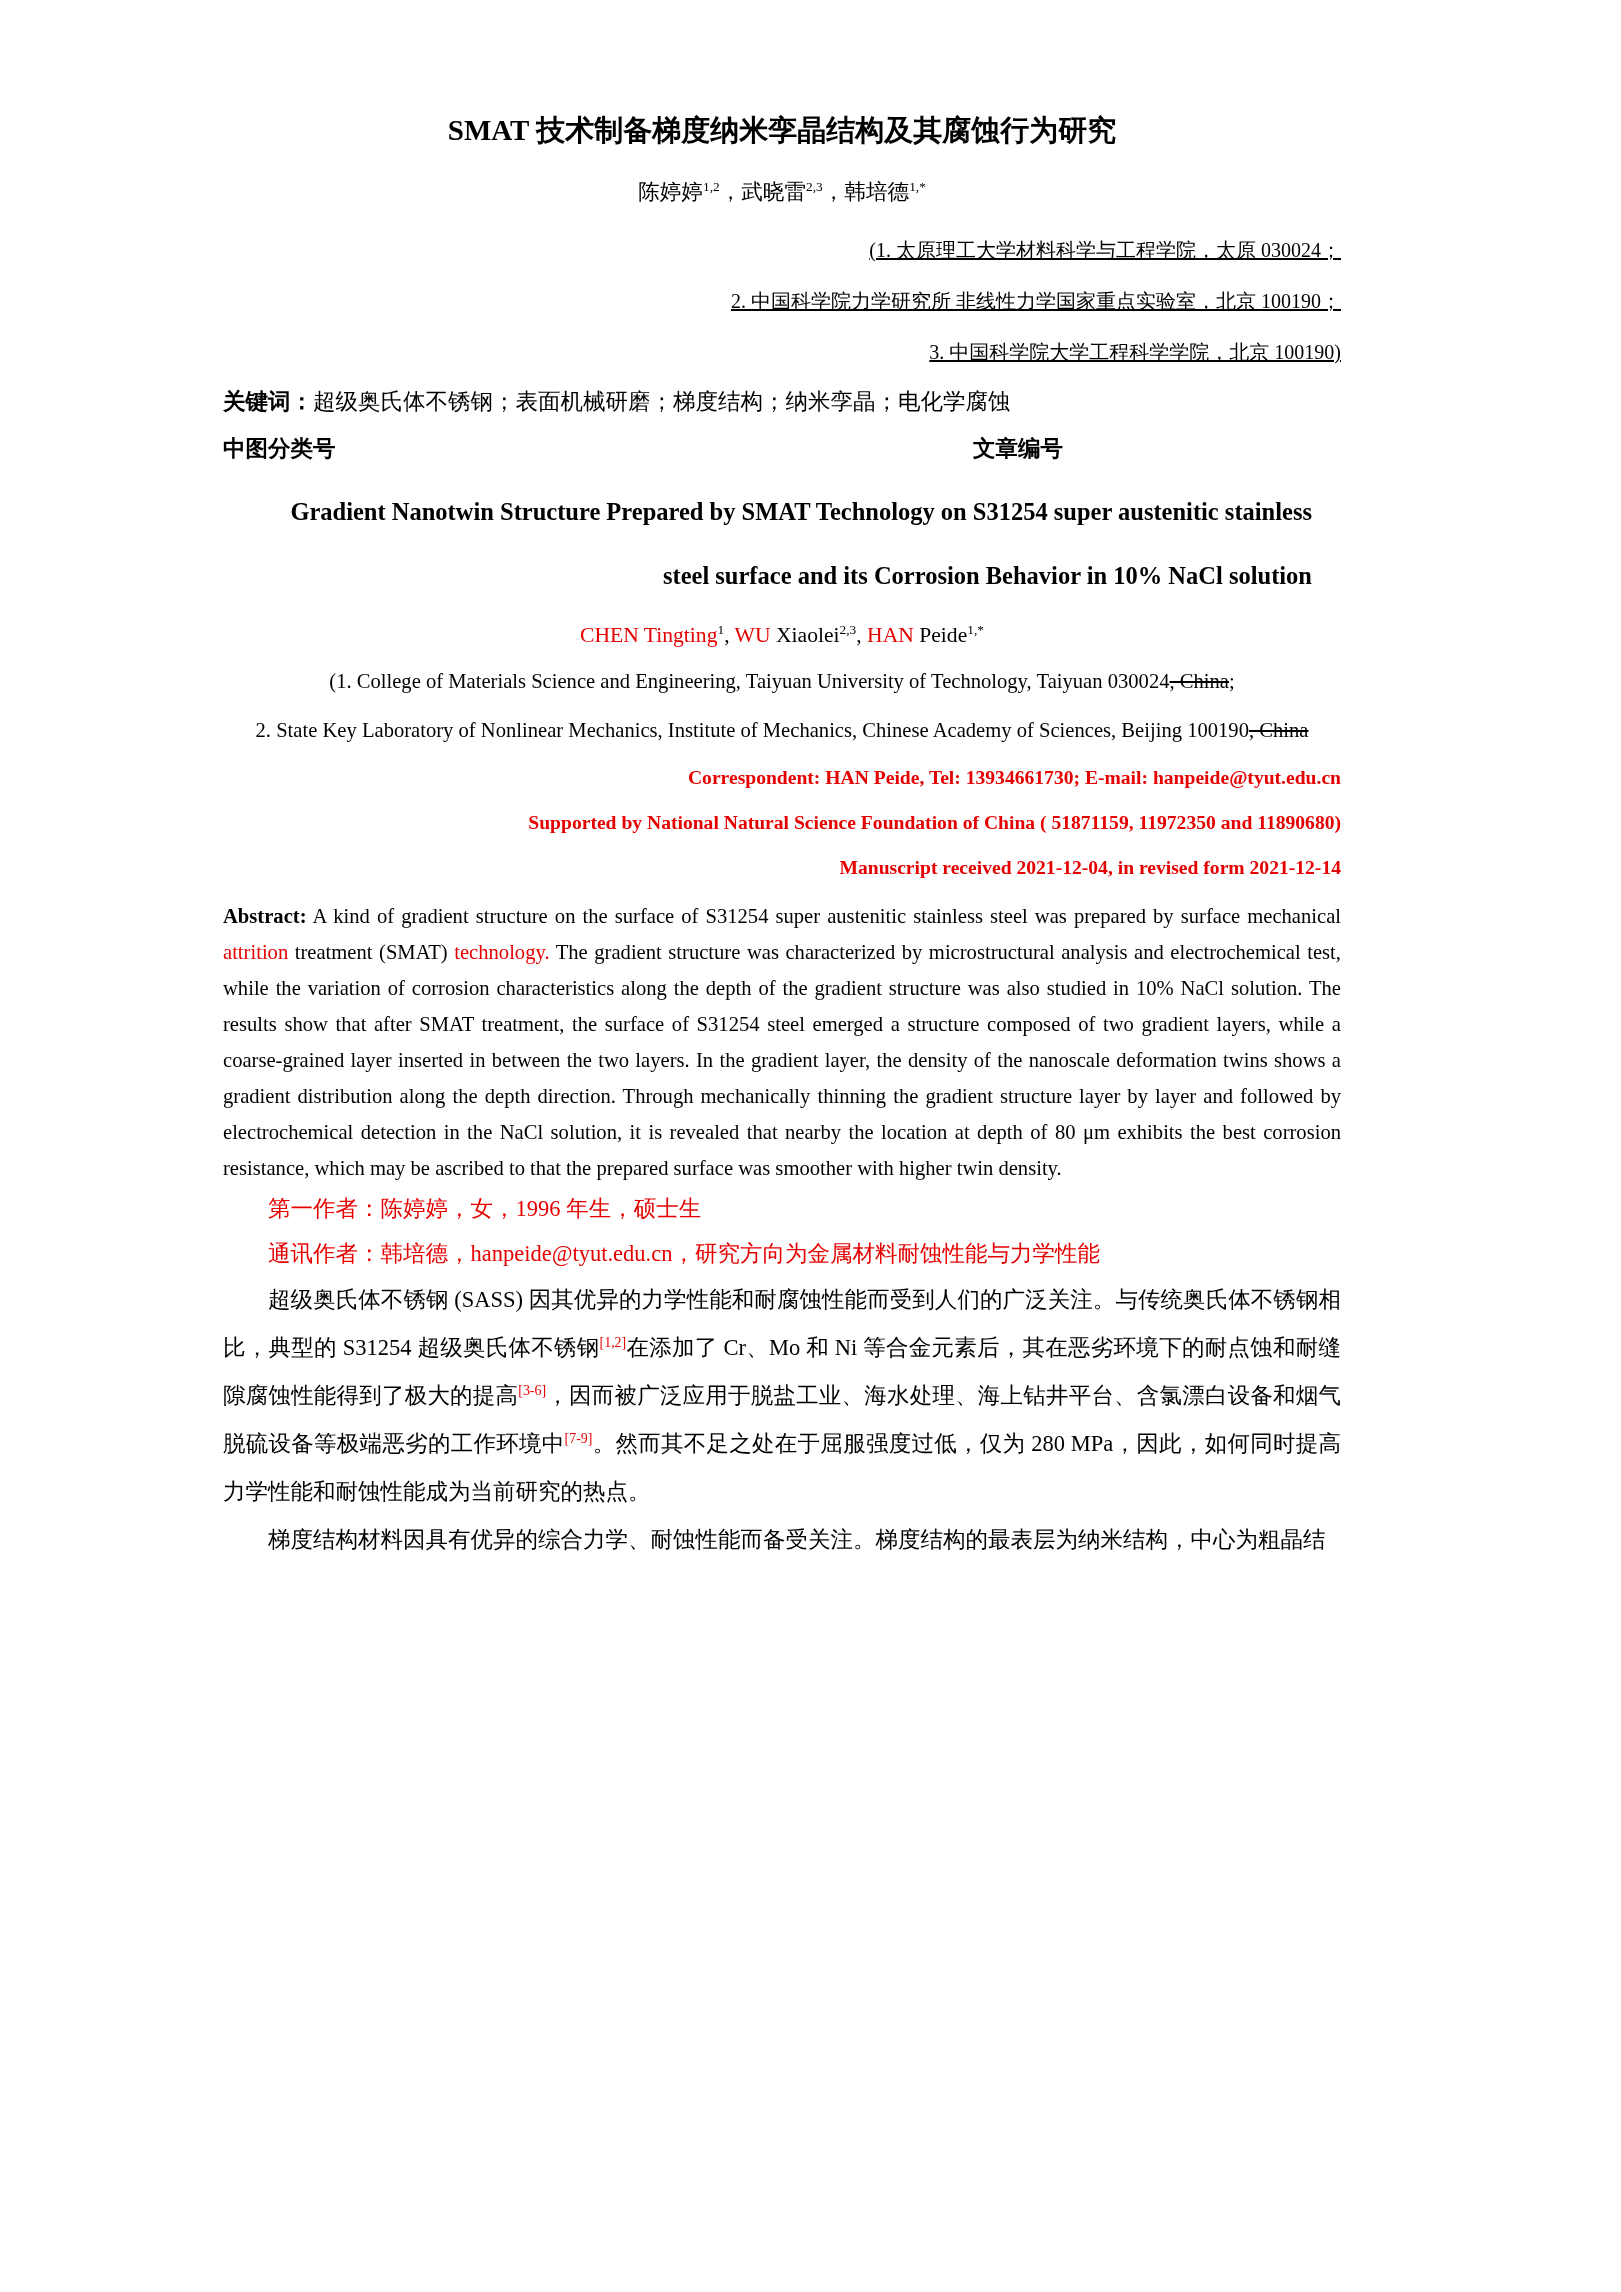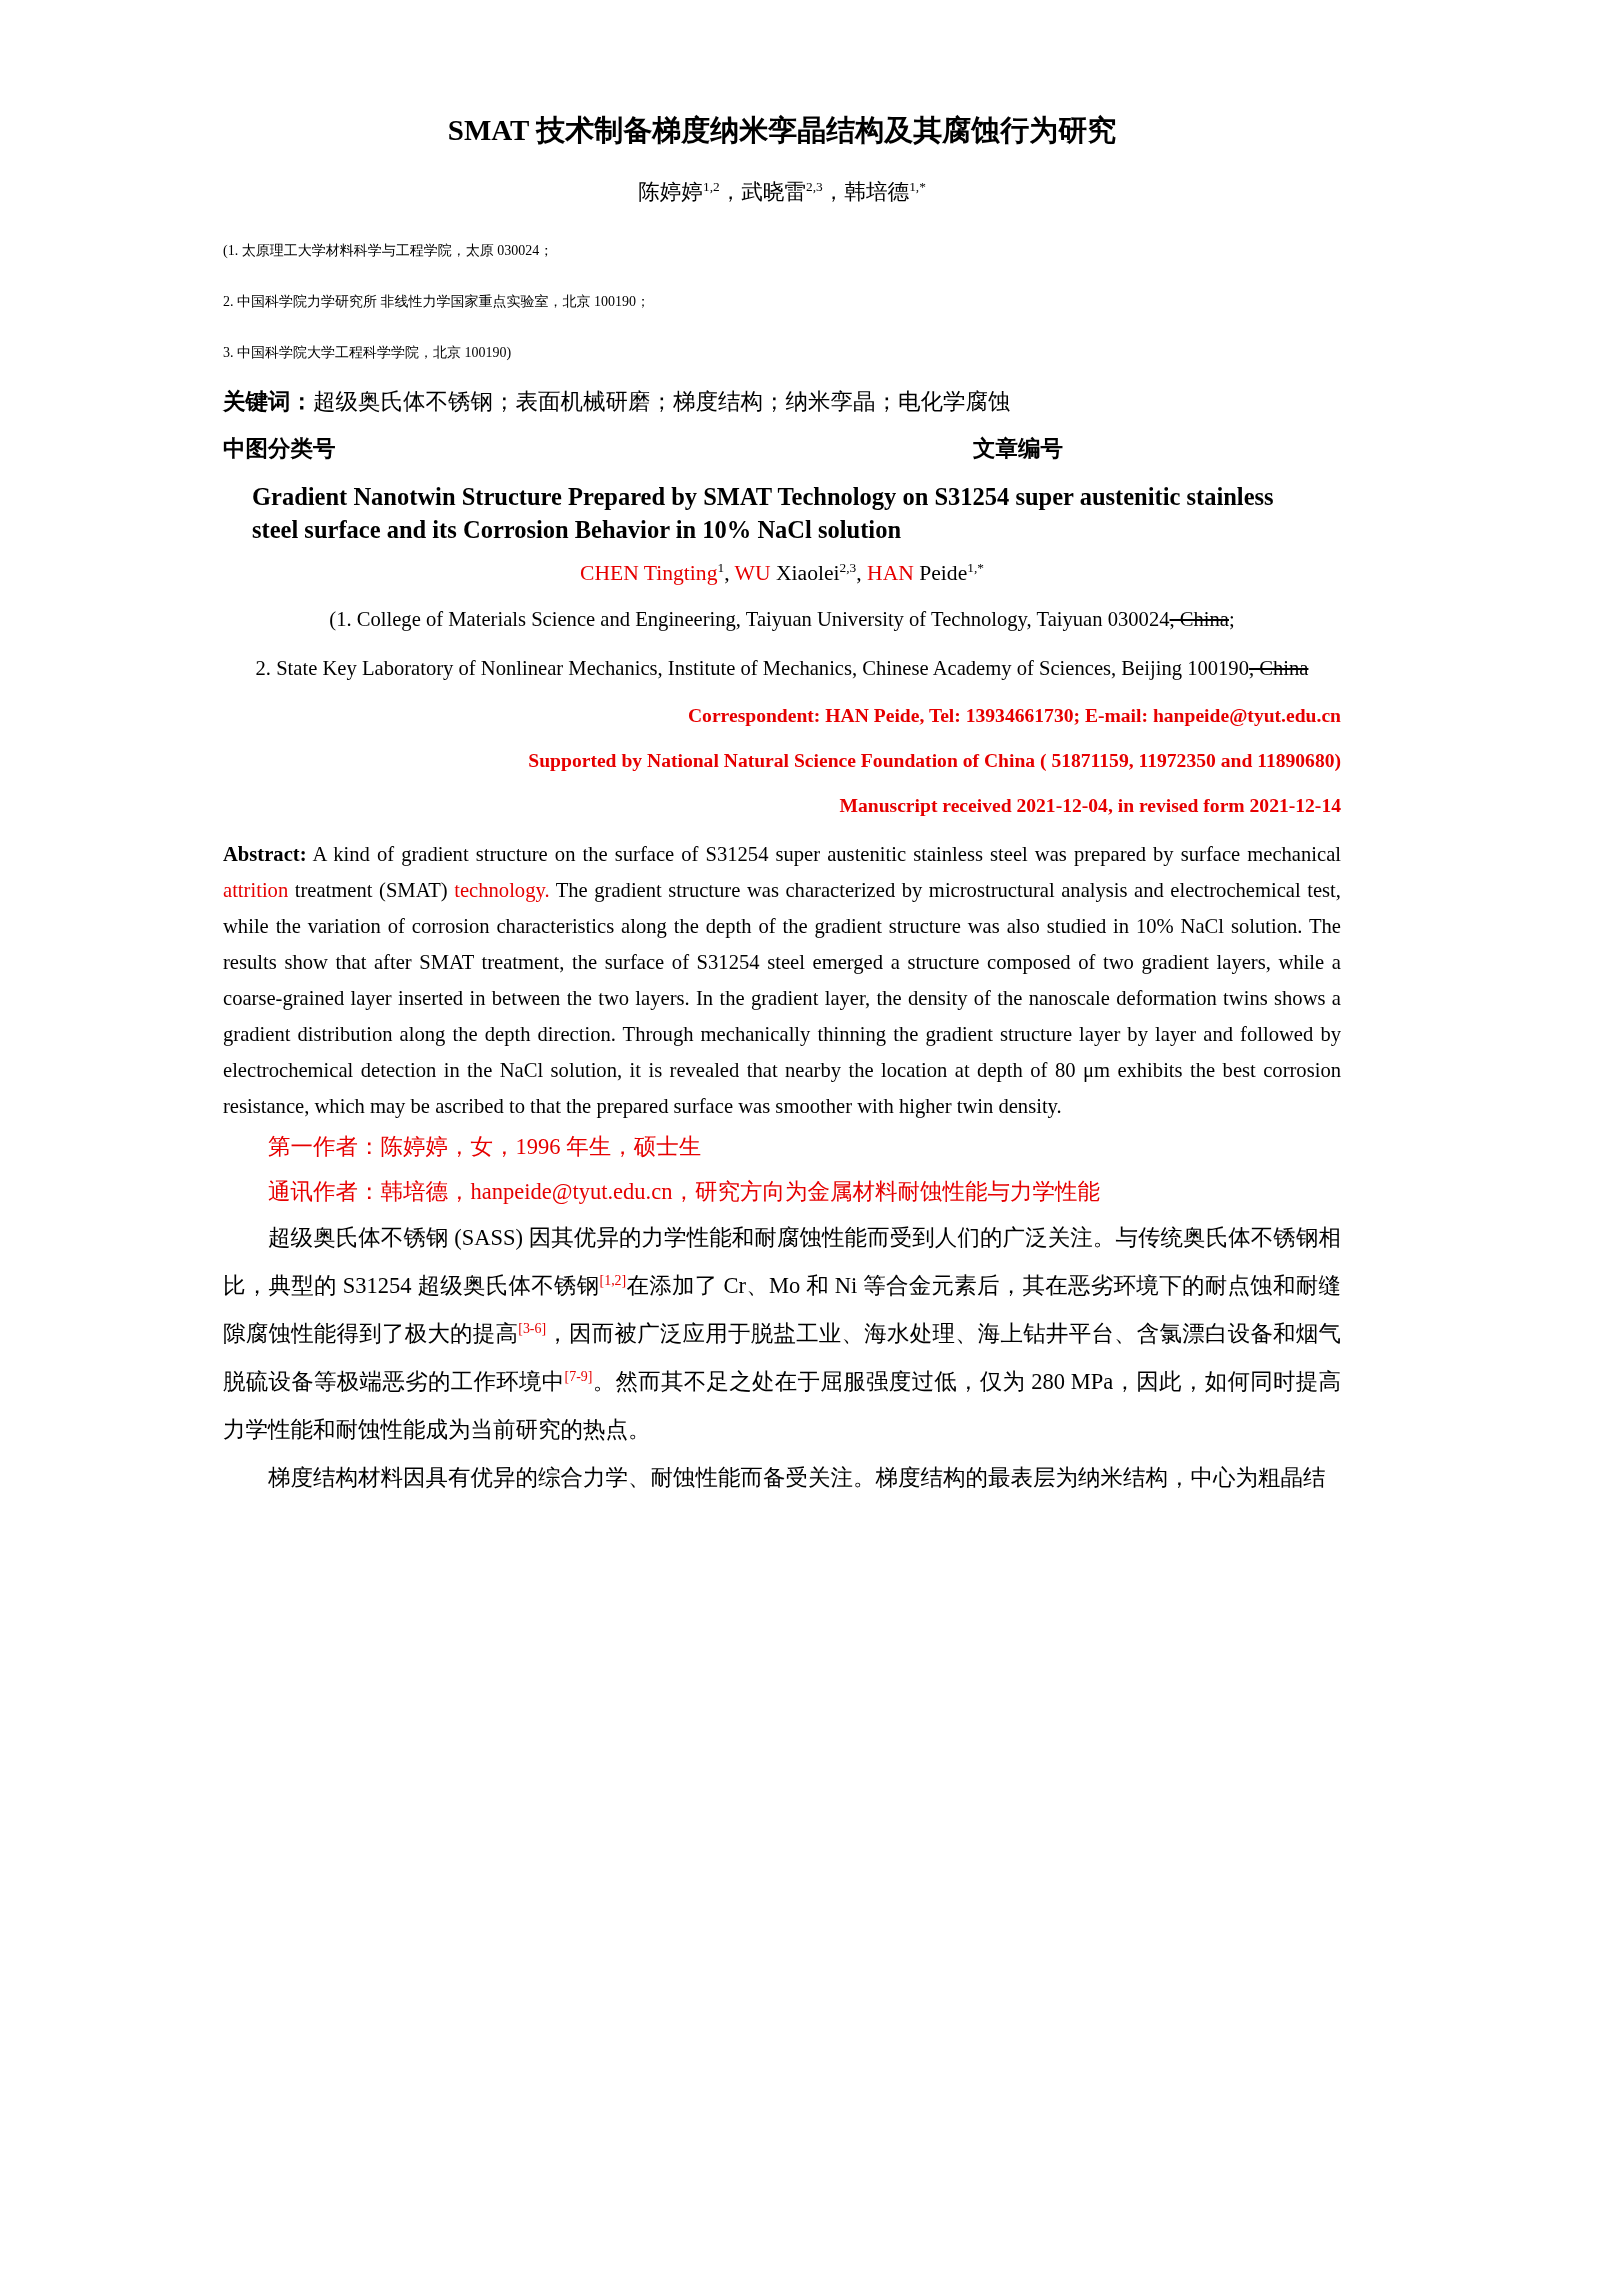--- a/index.html
+++ b/index.html
@@ -24,23 +24,24 @@
     font-weight: bold;
     line-height: 41px;
     margin-bottom: 25.5px;
   }
   .authors-zh {
     text-align: center;
     font-size: 21.6px;
     margin-bottom: 19.6px;
   }
   .aff-zh {
-    text-align: left;
-    font-size: 14px;
+    text-align: right;
+    font-size: 20px;
     line-height: 51px;
+    text-decoration: underline;
   }
   .abstract-zh {
     font-size: 22.5px;
     line-height: 47px;
     text-align: justify;
     margin-top: 5.9px;
   }
   .abstract-zh b, .keywords-zh b { font-weight: bold; }
   .keywords-zh {
     font-size: 22.5px;
@@ -48,24 +49,24 @@
   }
   .clc-row {
     position: relative;
     font-size: 22.5px;
     font-weight: bold;
     line-height: 47px;
     display: flex;
   }
   .clc-left { width: 750px; }
   .title-en {
-    text-align: left;
+    text-align: right;
     font-size: 24.5px;
     font-weight: bold;
-    line-height: 33px;
+    line-height: 64px;
     margin: 7.8px 29px 5.9px 29px;
   }
   .authors-en {
     text-align: center;
     font-size: 21.6px;
     line-height: 43px;
   }
   .aff-en {
     text-align: center;
     font-size: 20.6px;

